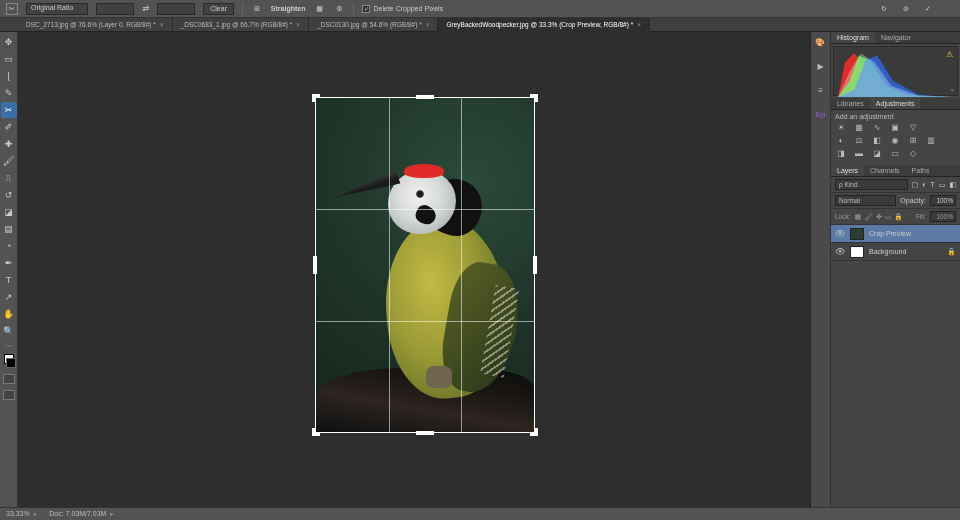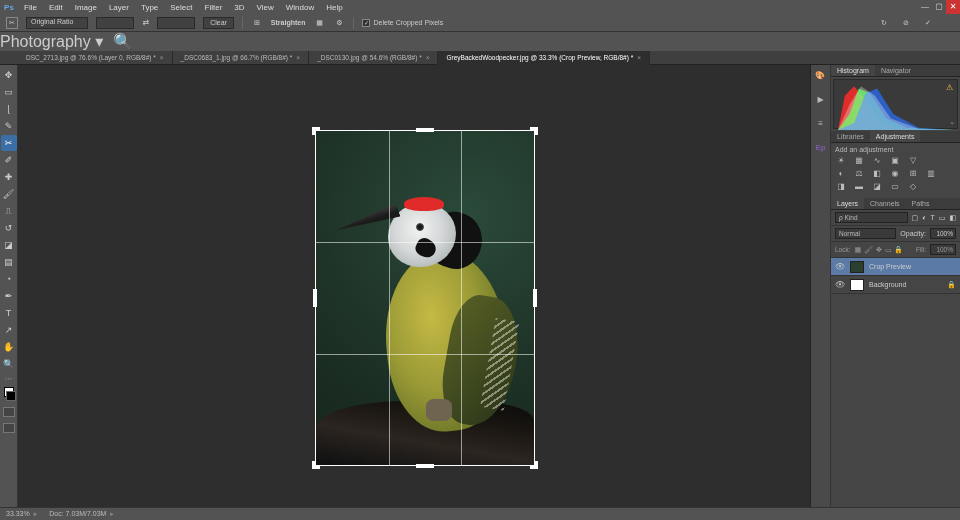--- a/index.html
+++ b/index.html
@@ -108,39 +108,20 @@
 
 
 .statusbar { height:13px; background:#535353; border-top:1px solid #333; display:flex; align-items:center; font-size:7px; color:#bbb; padding:0 6px; gap:12px; }
 .statusbar .sb-item::after { content:" ▸"; color:#888; margin-left:2px; }
 </style>
 </head>
 <body>
 
 <div class="app">
 
-  <div class="menubar">
-    <div class="logo">Ps</div>
-    <div class="menu-item">File</div>
-    <div class="menu-item">Edit</div>
-    <div class="menu-item">Image</div>
-    <div class="menu-item">Layer</div>
-    <div class="menu-item">Type</div>
-    <div class="menu-item">Select</div>
-    <div class="menu-item">Filter</div>
-    <div class="menu-item">3D</div>
-    <div class="menu-item">View</div>
-    <div class="menu-item">Window</div>
-    <div class="menu-item">Help</div>
-    <div class="window-controls">
-      <div class="win-btn">—</div>
-      <div class="win-btn">▢</div>
-      <div class="win-btn">✕</div>
-    </div>
-  </div>
 
   <div class="optionsbar">
     <div class="tool-icon">✂</div>
     <div class="select">Original Ratio</div>
     <div class="ratio-box"></div>
     <span class="swap">⇄</span>
     <div class="ratio-box"></div>
     <div class="btn">Clear</div>
     <div class="divider"></div>
     <span class="icon">⊞</span>
@@ -150,25 +131,20 @@
     <div class="divider"></div>
     <div class="check">
       <div class="box">✓</div>
       <span>Delete Cropped Pixels</span>
     </div>
     <div class="commit">
       <span class="icon">↻</span>
       <span class="icon">⊘</span>
       <span class="icon">✓</span>
     </div>
-  </div>
-  <div class="workspace">
-    <span>Photography</span>
-    <span>▾</span>
-    <span style="margin-left:6px;">🔍</span>
   </div>
 
   <div class="tabbar">
     <div class="tab"><span>DSC_2713.jpg @ 76.6% (Layer 0, RGB/8#) *</span><span class="x">×</span></div>
     <div class="tab"><span>_DSC0683_1.jpg @ 66.7% (RGB/8#) *</span><span class="x">×</span></div>
     <div class="tab"><span>_DSC0130.jpg @ 54.6% (RGB/8#) *</span><span class="x">×</span></div>
     <div class="tab active"><span>GreyBackedWoodpecker.jpg @ 33.3% (Crop Preview, RGB/8#) *</span><span class="x">×</span></div>
   </div>
 
   <div class="main">

